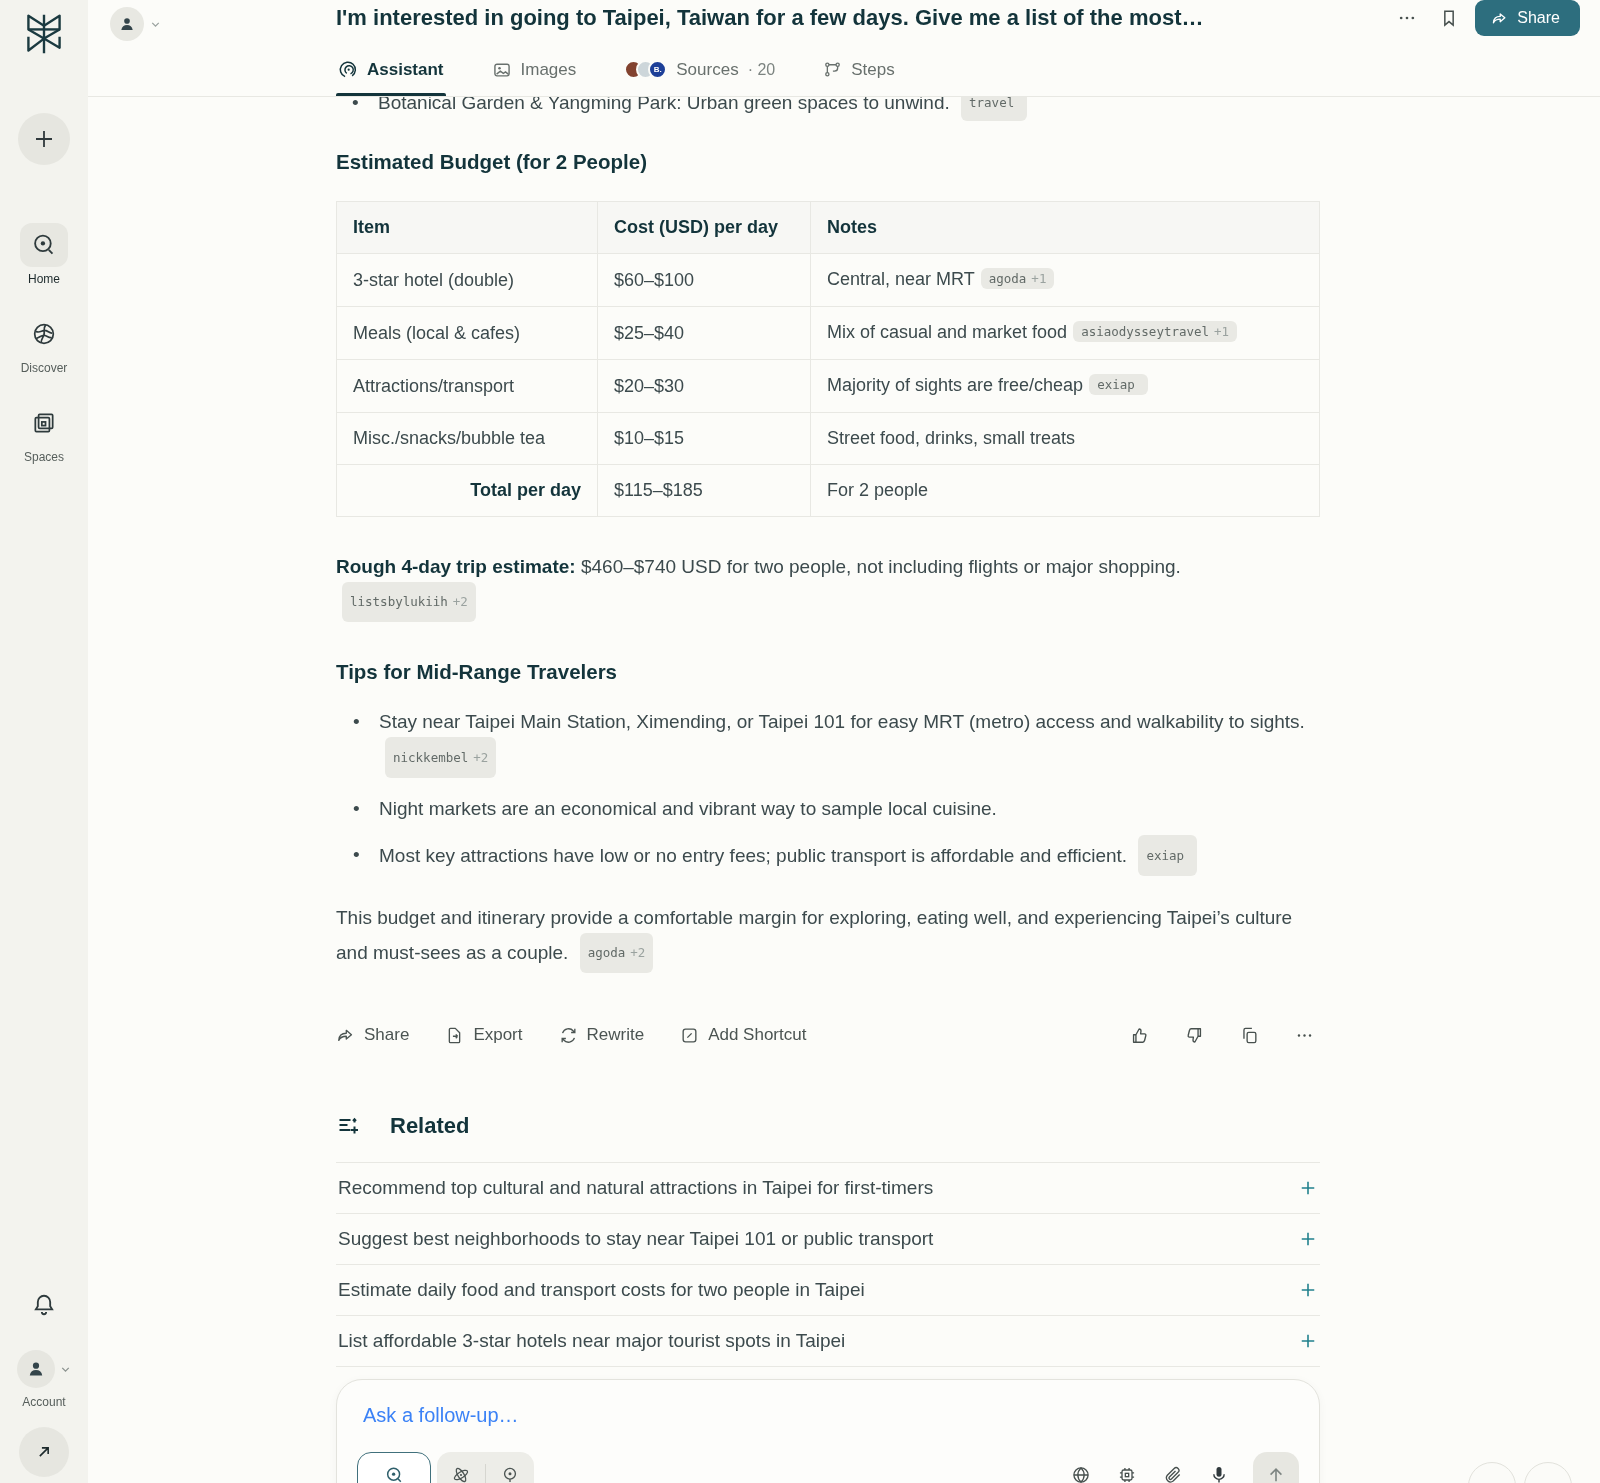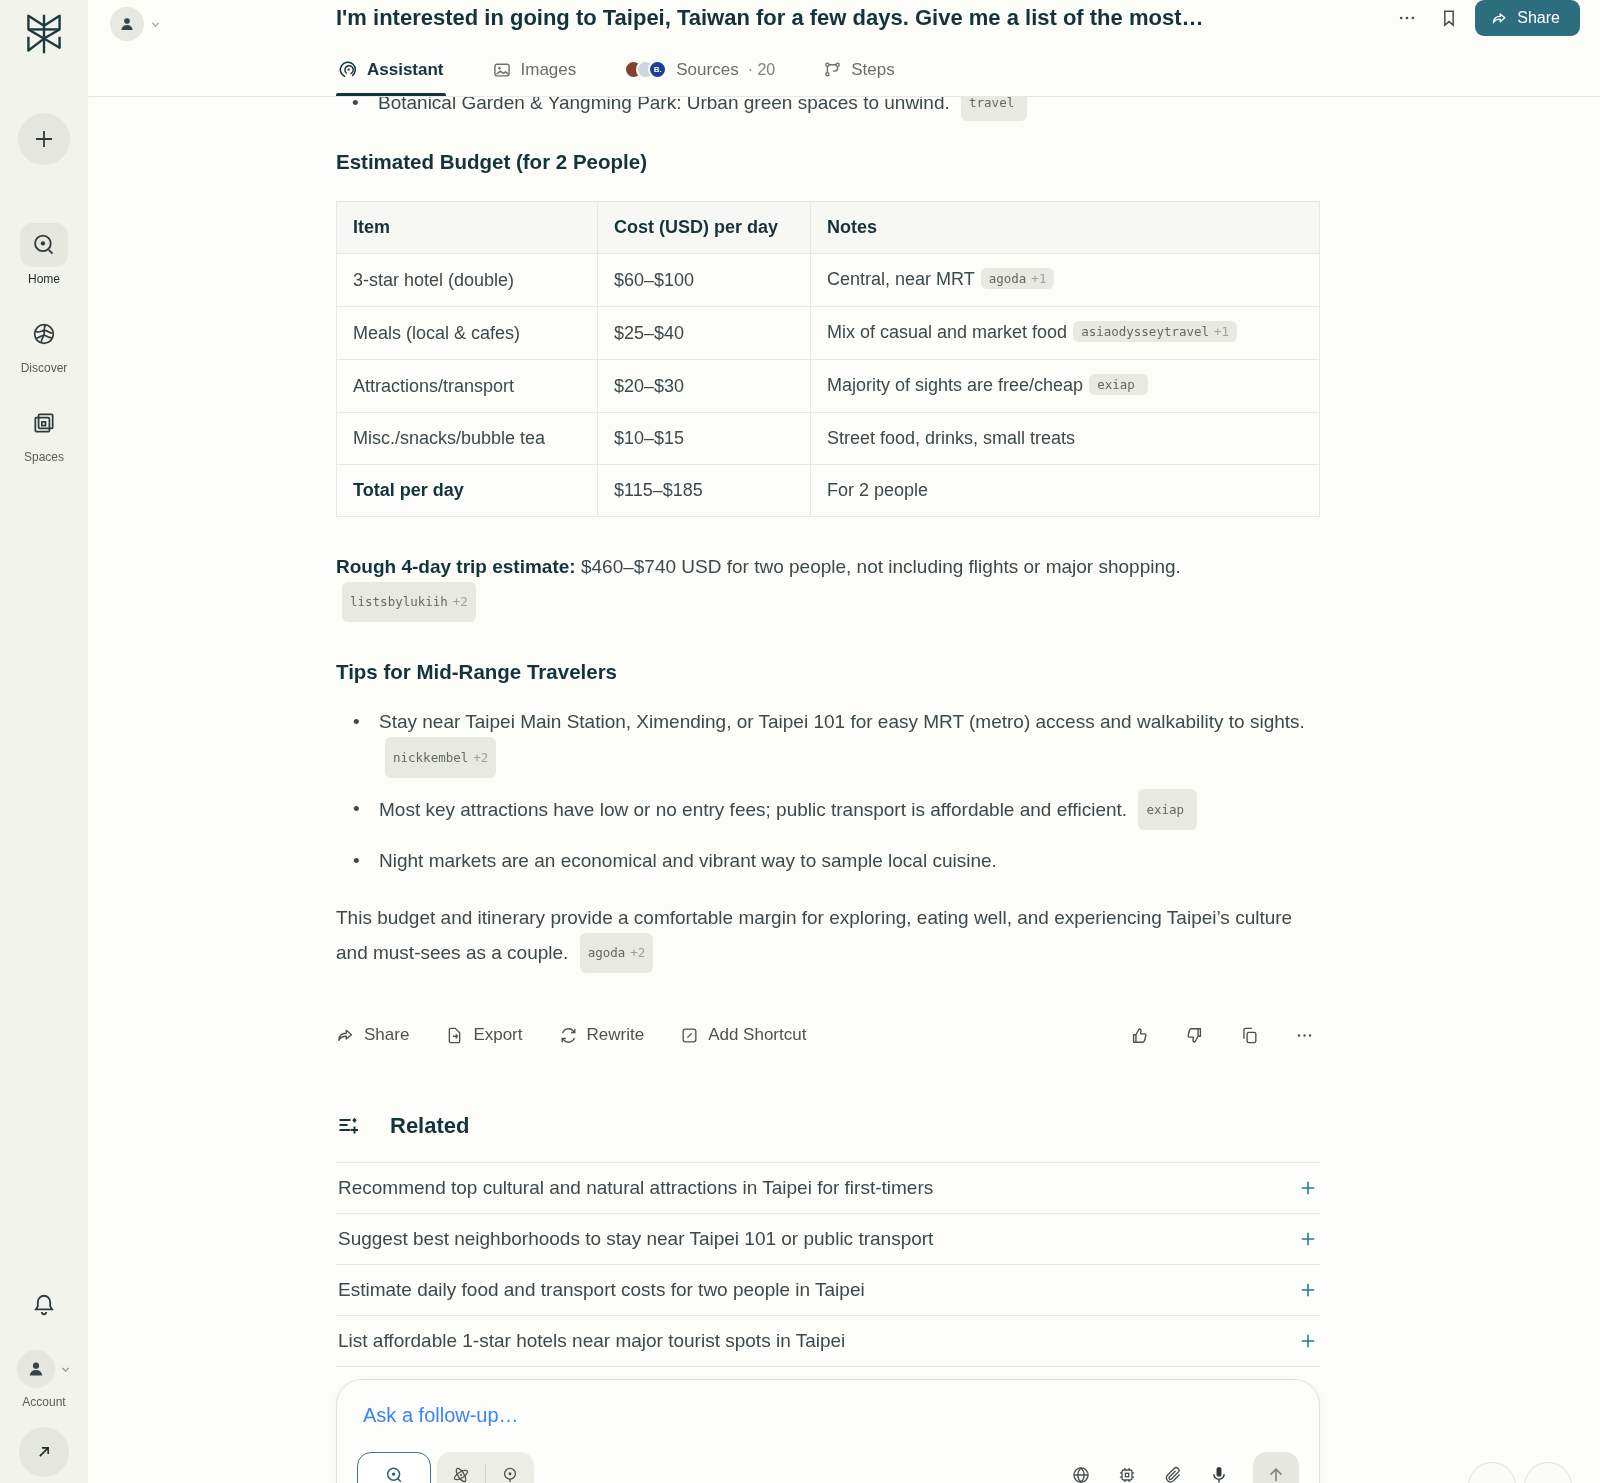--- a/index.html
+++ b/index.html
@@ -114,21 +114,21 @@
     width:100%;border-collapse:collapse;margin-top:27px;
     font-size:18px;color:var(--ink-soft);
   }
   table.budget th, table.budget td{
     border:1px solid var(--line);text-align:left;font-weight:400;
     padding:15px 16px;vertical-align:middle;
   }
   table.budget th{font-weight:700;color:var(--ink);background:#f7f7f4;}
   .col-item{width:261px;}
   .col-cost{width:213px;}
-  tr.total-row td:first-child{font-weight:700;color:var(--ink);}
+  tr.total-row td:first-child{font-weight:700;color:var(--ink);text-align:right;}
 
   p.body-text{font-size:19px;line-height:34px;color:var(--ink-soft);margin-top:33px;}
   p.closing{margin-top:23px;}
 
   ul.tips-list{list-style:none;margin-top:20px;}
   ul.tips-list li{
     position:relative;padding-left:43px;font-size:19px;line-height:35px;
     color:var(--ink-soft);margin-bottom:11px;
   }
   ul.tips-list li::before{
@@ -415,29 +415,29 @@
 
     <ul class="tips-list">
       <li>
         <span>Stay near Taipei Main Station, Ximending, or Taipei 101 for easy MRT (metro) access and walkability to sights.</span>
         <span class="src-badge">
             <span>nickkembel</span>
             <span class="more">+2</span>
           </span>
       </li>
       <li>
+        <span>Night markets are an economical and vibrant way to sample local cuisine.</span>
+        
+      </li>
+      <li>
         <span>Most key attractions have low or no entry fees; public transport is affordable and efficient.</span>
         <span class="src-badge">
             <span>exiap</span>
             <span class="more"></span>
           </span>
-      </li>
-      <li>
-        <span>Night markets are an economical and vibrant way to sample local cuisine.</span>
-        
       </li>
     </ul>
 
     <p class="body-text closing">
       <span>This budget and itinerary provide a comfortable margin for exploring, eating well, and experiencing Taipei’s culture and must-sees as a couple.</span>
       <span class="src-badge">
           <span>agoda</span>
           <span class="more">+2</span>
         </span>
     </p>
@@ -519,21 +519,21 @@
               <path d="M12 4.5v15M4.5 12h15"></path>
             </svg>
         </button>
         <button class="related-item">
           <span>Estimate daily food and transport costs for two people in Taipei</span>
           <svg class="plus-icon" width="20" height="20" viewBox="0 0 24 24" fill="none" stroke="currentColor" stroke-width="1.9">
               <path d="M12 4.5v15M4.5 12h15"></path>
             </svg>
         </button>
         <button class="related-item">
-          <span>List affordable 1-star hotels near major tourist spots in Taipei</span>
+          <span>List affordable 3-star hotels near major tourist spots in Taipei</span>
           <svg class="plus-icon" width="20" height="20" viewBox="0 0 24 24" fill="none" stroke="currentColor" stroke-width="1.9">
               <path d="M12 4.5v15M4.5 12h15"></path>
             </svg>
         </button>
       </div>
     </section>
 
     <div class="followup">
       <div class="followup-placeholder">Ask a follow-up…</div>
       <div class="followup-controls">

